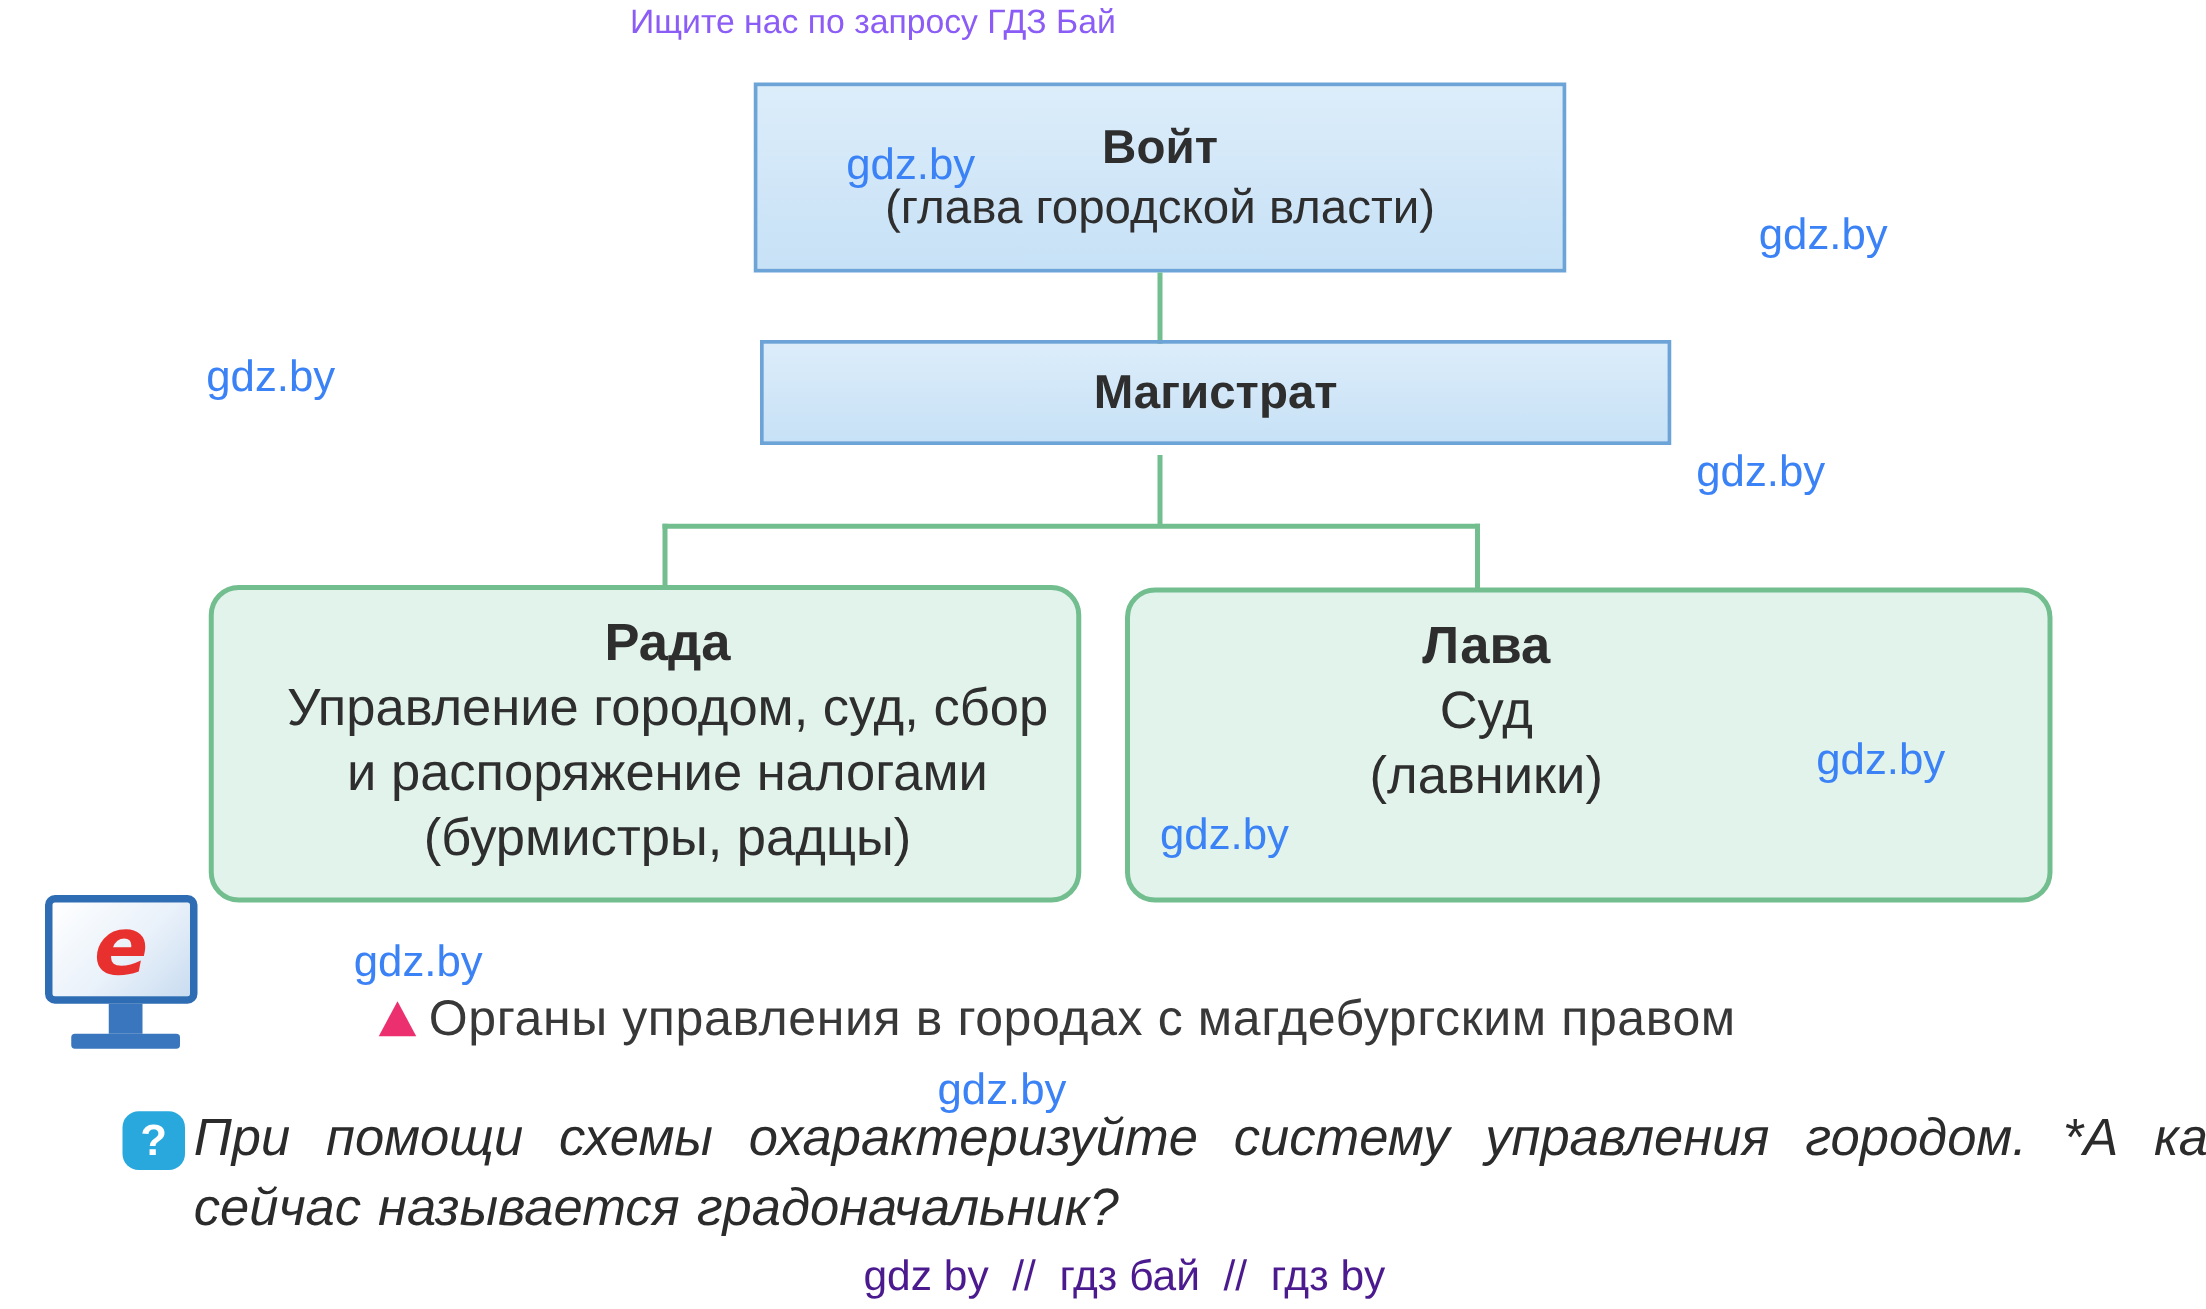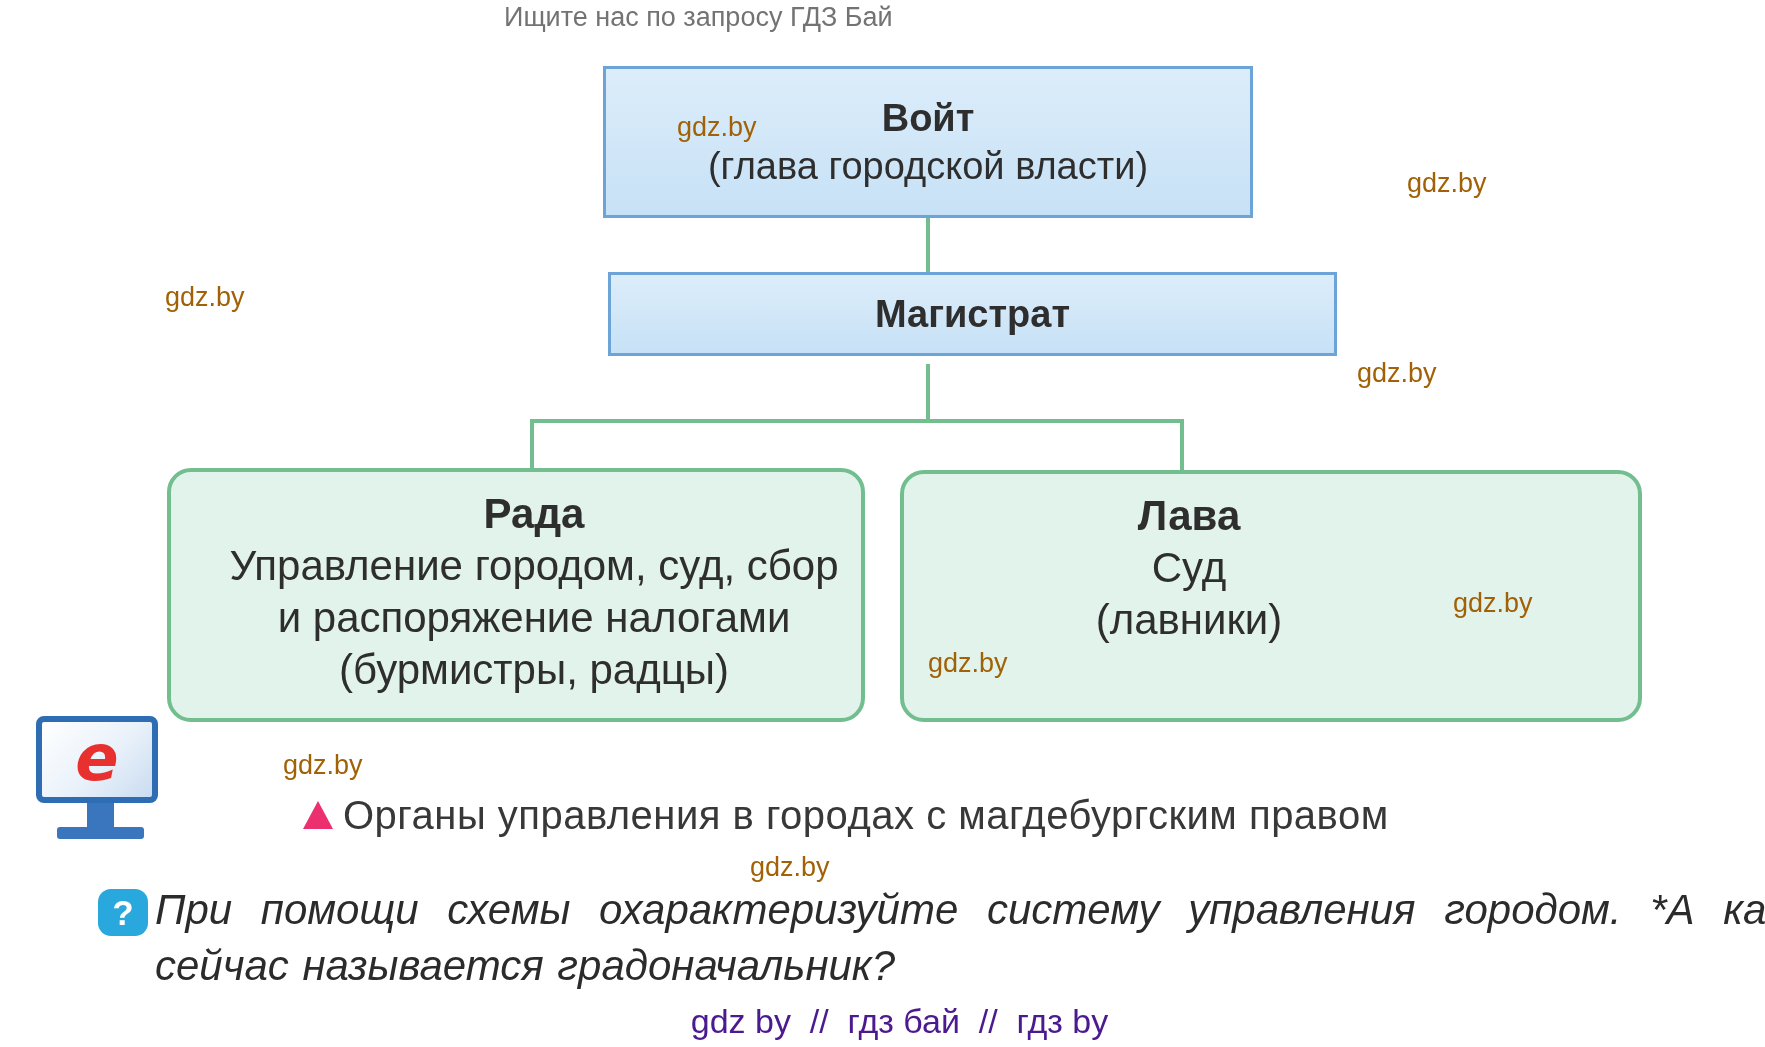--- a/index.html
+++ b/index.html
@@ -2,21 +2,21 @@
 <html><head>
 <meta charset="utf-8">
 <style>
   html,body{margin:0;padding:0;background:#fff;}
   .page{
     position:relative;width:1765px;height:1047px;background:#ffffff;overflow:hidden;
     font-family:"Liberation Sans","DejaVu Sans",sans-serif;color:#2e2e2e;
   }
   .abs{position:absolute;}
   
-  .promo{left:504px;top:2px;font-size:27px;font-weight:500;color:#737373;white-space:nowrap;}
+  .promo{left:504px;top:2px;font-size:27px;font-weight:500;color:#8b5cf6;white-space:nowrap;}
   
   .node-blue{
     box-sizing:border-box;border:3px solid #6ca4d8;
     background:linear-gradient(#dcedfa,#c7e1f6);
     display:flex;flex-direction:column;align-items:center;justify-content:center;
     text-align:center;font-size:38px;line-height:48px;color:#2e2e2e;
   }
   .node-voit{left:603px;top:66px;width:650px;height:152px;}
   .node-magistrat{left:608px;top:272px;width:729px;height:84px;}
   .bold{font-weight:bold;}
@@ -30,21 +30,21 @@
   .node-rada{left:167px;top:468px;width:698px;height:254px;}
   .node-lava{left:900px;top:470px;width:742px;height:252px;padding-right:200px;}
   
   .conn{background:#72be8f;}
   .conn-v1{left:926px;top:218px;width:4px;height:62px;}
   .conn-v2{left:926px;top:364px;width:4px;height:56px;}
   .conn-h{left:530px;top:419px;width:654px;height:4px;}
   .conn-dl{left:530px;top:419px;width:4px;height:50px;}
   .conn-dr{left:1180px;top:419px;width:4px;height:53px;}
   
-  .wm{position:absolute;font-size:27px;color:#a16207;white-space:nowrap;}
+  .wm{position:absolute;font-size:35px;color:#3b82f6;white-space:nowrap;}
   
   .monitor-screen{
     left:36px;top:716px;width:122px;height:87px;box-sizing:border-box;
     border:6px solid #2e6db4;border-radius:8px;
     background:linear-gradient(135deg,#ffffff 0%,#e9f1fa 55%,#c9dcf0 100%);
     display:flex;align-items:center;justify-content:center;
   }
   .logo-e{font-family:"DejaVu Sans",sans-serif;font-weight:bold;font-style:italic;
     font-size:64px;color:#e8312f;line-height:1;transform:translateY(-2px);}
   .monitor-neck{left:87px;top:803px;width:27px;height:24px;background:#3a76bd;}

